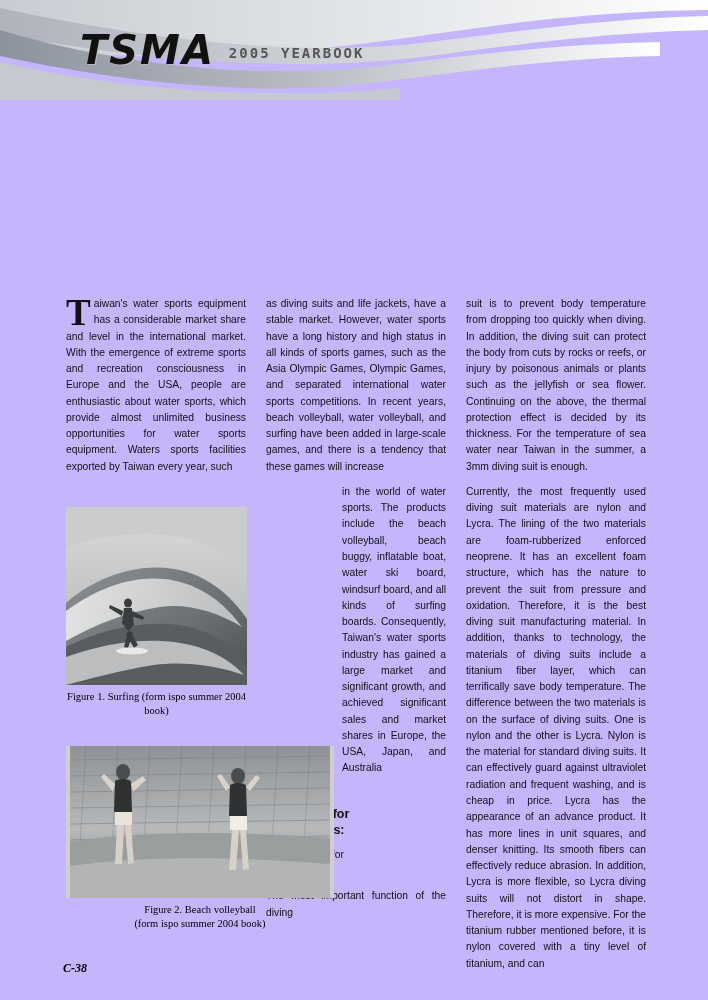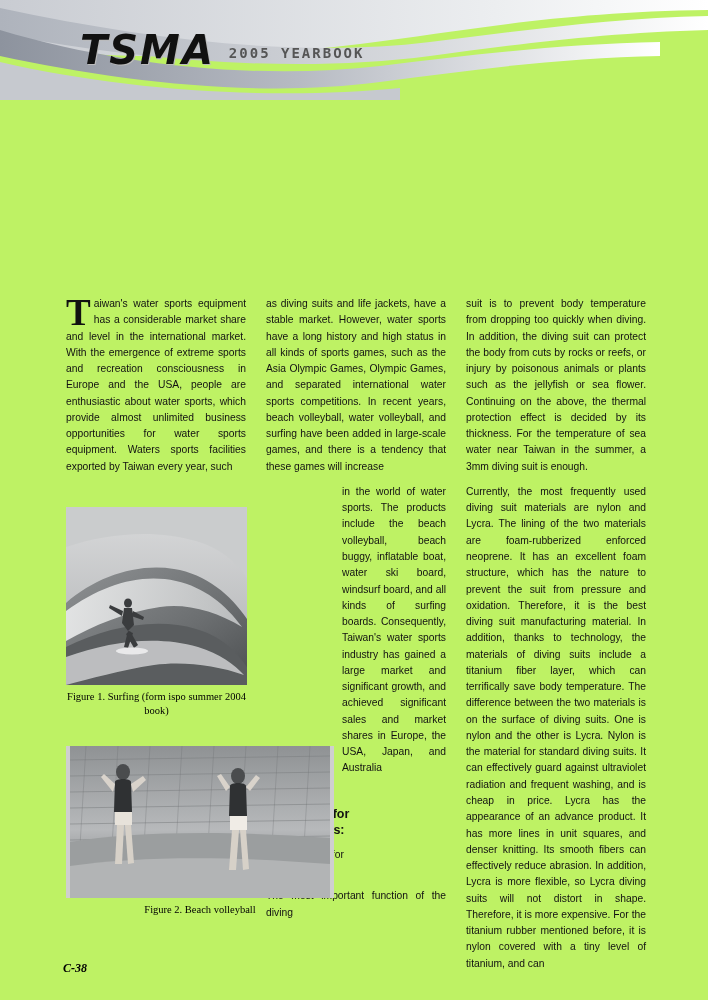--- a/index.html
+++ b/index.html
@@ -12,21 +12,21 @@
     background: #ffffff;
     font-family: "Liberation Sans", sans-serif;
     color: #000000;
     position: relative;
     overflow: hidden;
   }
   .page {
     position: relative;
     width: 708px;
     height: 1000px;
-    background: #bef264;
+    background: #c4b5fd;
   }
 
   
   .header-band {
     position: absolute;
     left: 0;
     top: 0;
     width: 708px;
     height: 100px;
     overflow: hidden;
@@ -329,18 +329,19 @@
         <path d="M160,40 C160,36 176,36 176,40 L177,70 L159,70 Z" fill="#2f3133"></path>
         <path d="M160,41 L151,28 L147,30 L156,45 Z" fill="#d9d3cb"></path>
         <path d="M176,41 L186,29 L190,32 L180,45 Z" fill="#d9d3cb"></path>
         <rect x="160" y="70" width="17" height="14" fill="#f0ece6"></rect>
         <path d="M162,84 L159,124 L166,124 L169,84 Z" fill="#d7d1c8"></path>
         <path d="M170,84 L173,124 L179,123 L176,84 Z" fill="#d7d1c8"></path>
       </g>
     </svg>
     <div class="fig-caption">
       <span class="cap-line">Figure 2. Beach volleyball</span>
+      <span class="cap-line">(form ispo summer 2004 book)</span>
     </div>
   </div>
 
   <div class="folio">C-38</div>
 
 </div>
 
 </body></html>

